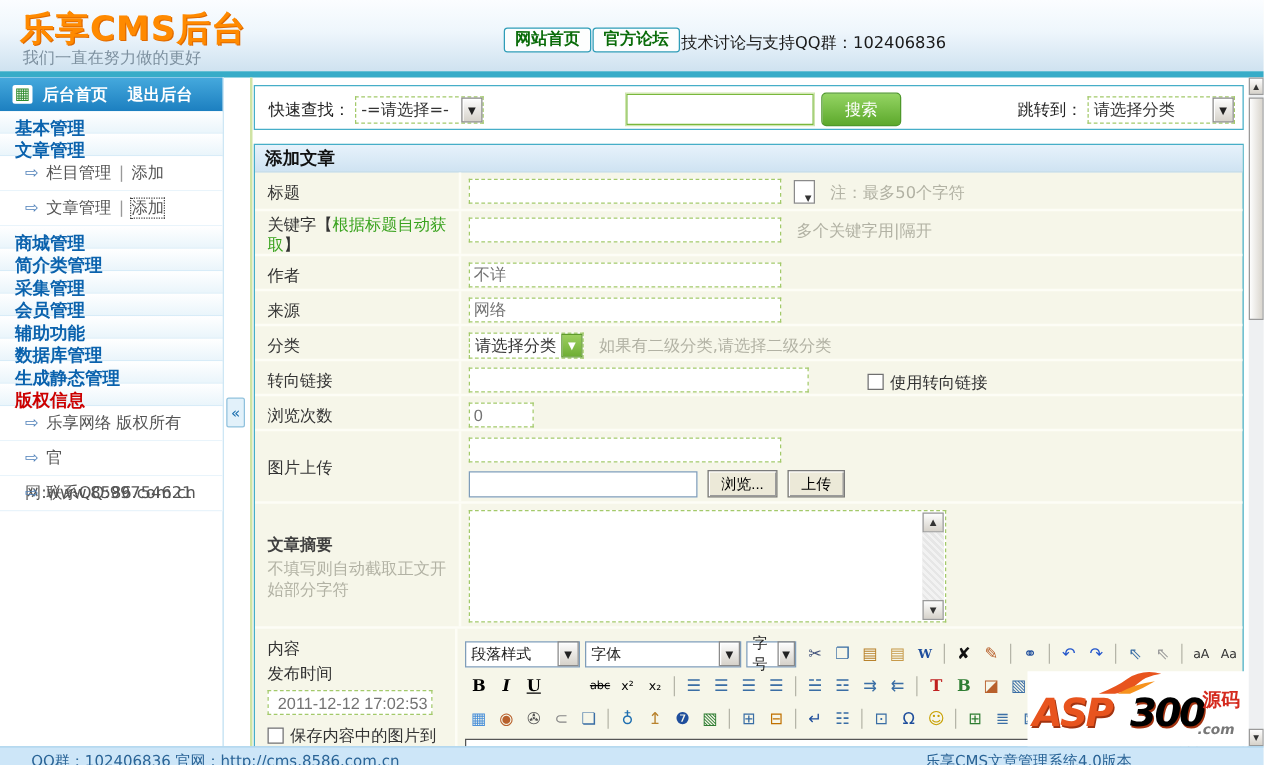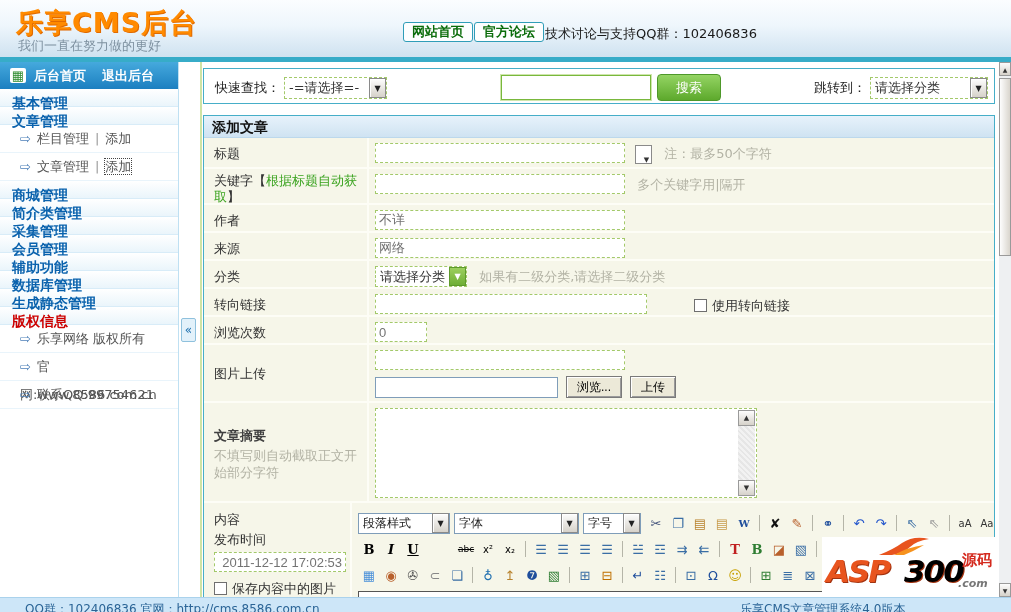--- a/index.html
+++ b/index.html
@@ -116,21 +116,21 @@
   .content-label { line-height:1.5; }
   .dt-input { margin-top:3px; }
   .savecb { margin-top:8px; line-height:1.35; font-size:13px; color:#333; }
 
   
   .ed-toolbar { padding:2px 0 0 0; }
   .ed-trow { display:flex; align-items:center; height:26px; }
   .edsel { display:inline-flex; align-items:center; justify-content:space-between; background:#fff;
            border:1px solid #7f9db9; height:21px; font-size:12px; color:#222; padding-left:4px;
            margin-right:4px; cursor:pointer; }
-  .es1 { width:92px; } .es2 { width:125px; } .es3 { width:58px; }
+  .es1 { width:92px; } .es2 { width:125px; } .es3 { width:40px; }
   .ticon { width:20px; height:19px; display:inline-flex; align-items:center; justify-content:center;
            font-size:13px; margin:0 1px; cursor:pointer; }
   .ticon.sm { font-size:10px; }
   .ticon.b { font-weight:bold; font-family:"DejaVu Serif","Liberation Serif",serif; }
   .ticon.i { font-style:italic; font-family:"DejaVu Serif","Liberation Serif",serif; font-weight:bold; }
   .ticon.u { text-decoration:underline; font-weight:bold; font-family:"DejaVu Serif",serif; }
   .ticon.strike { text-decoration:line-through; font-size:9px; }
   .tsep { width:1px; height:16px; background:#b5b5a8; margin:0 4px; }
   .ed-content { margin-top:3px; width:586px; height:26px; background:#fff; border:1px solid #555;
                 position:relative; }

